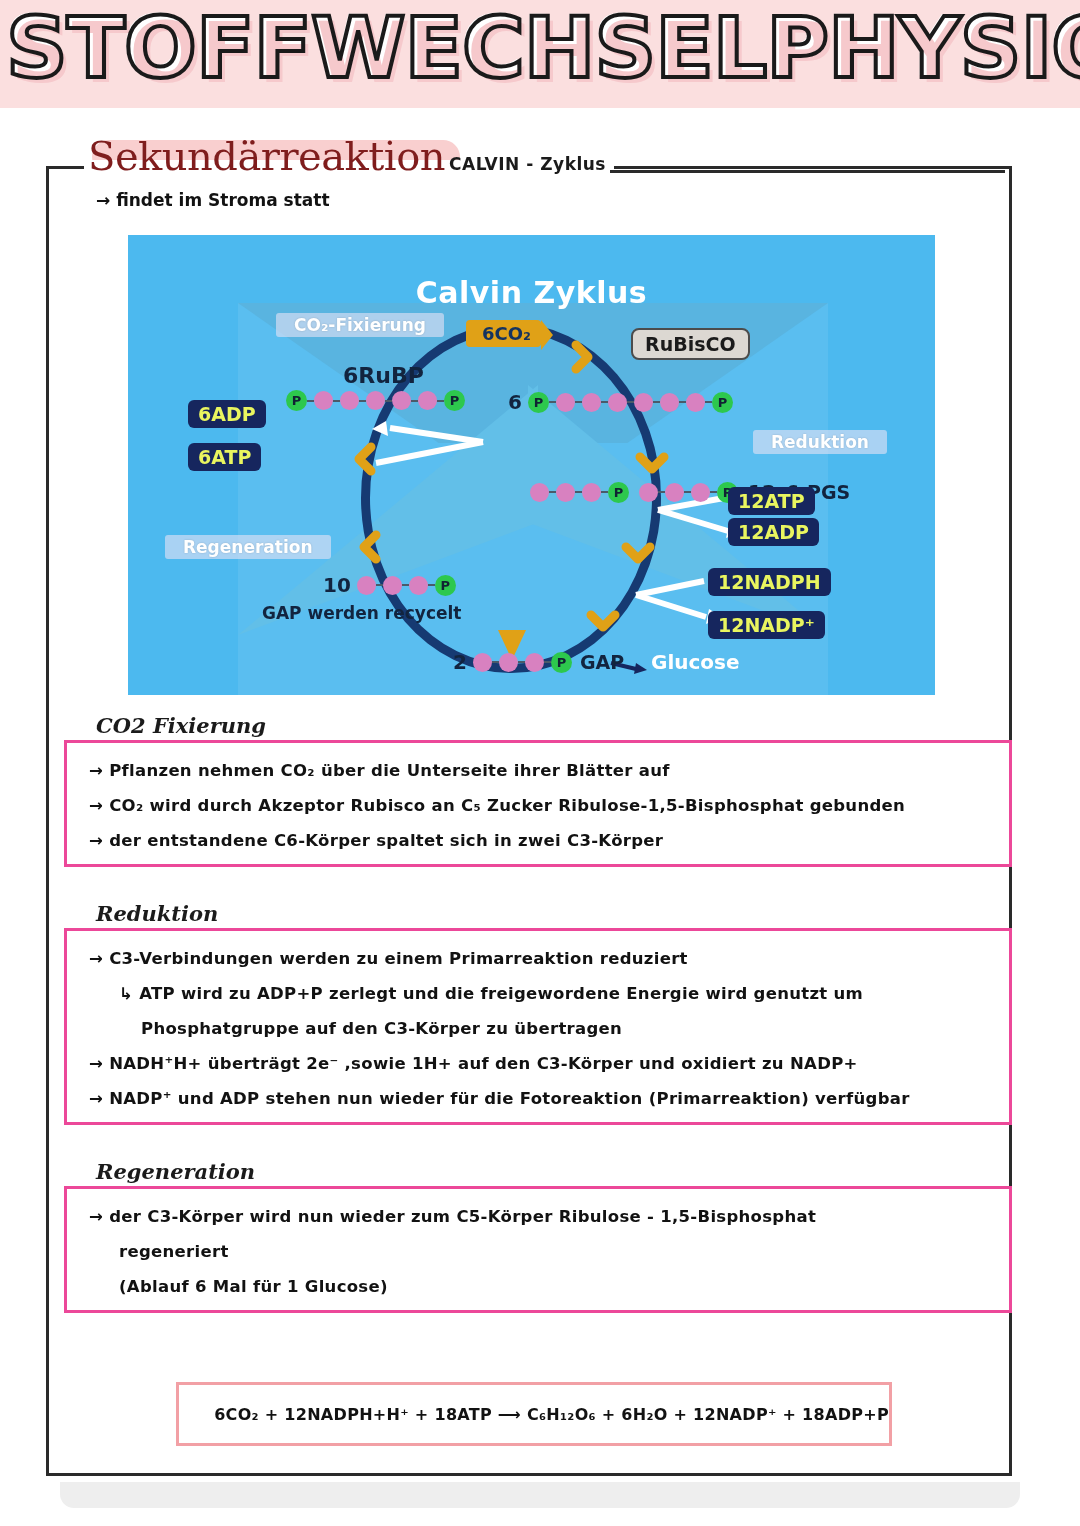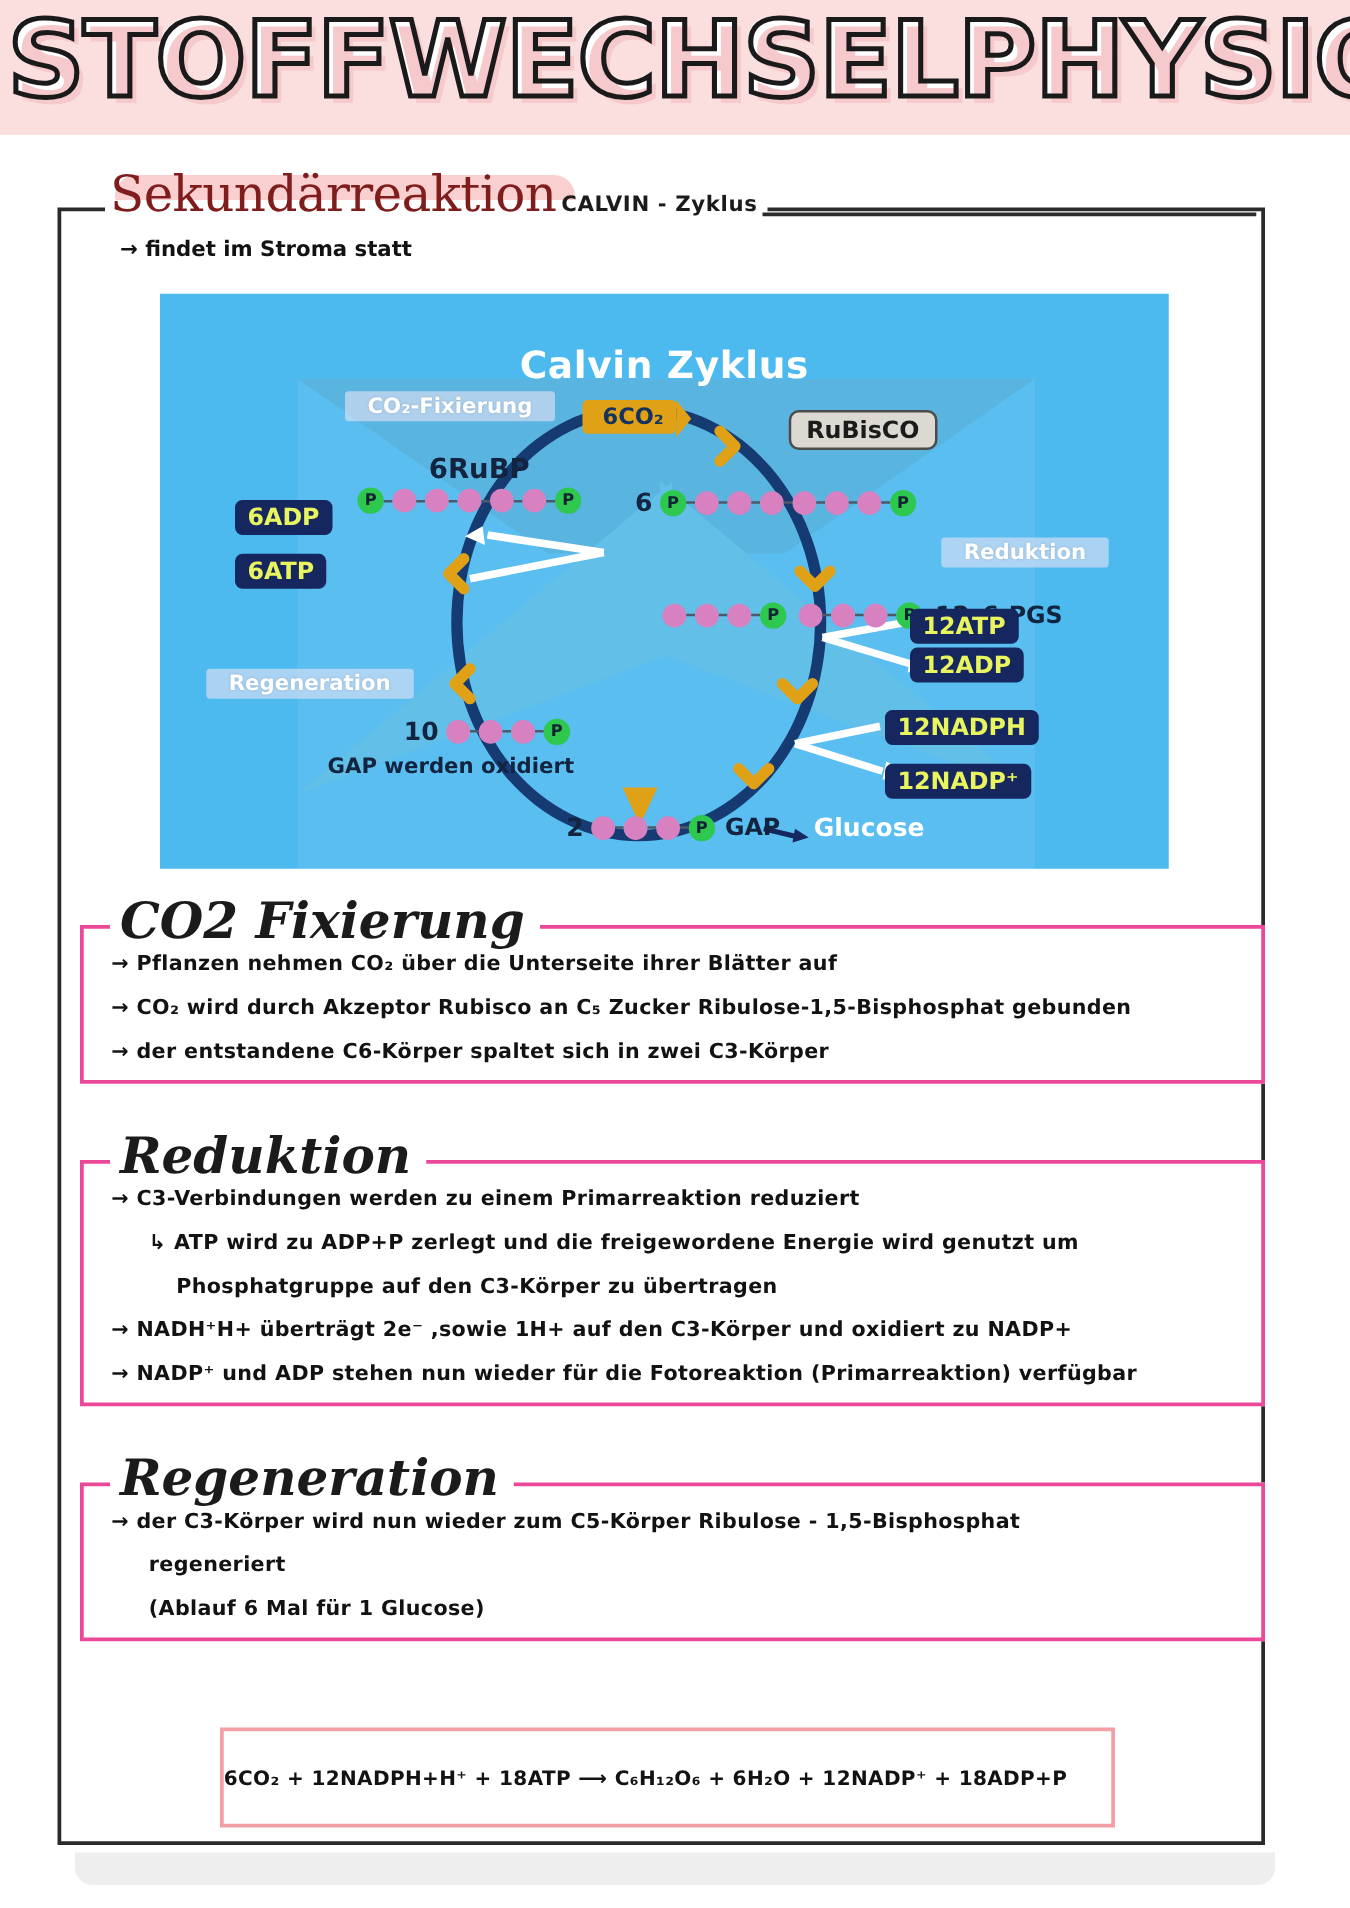--- a/index.html
+++ b/index.html
@@ -158,34 +158,34 @@
   
   .sec{position:absolute;left:64px;width:948px;box-sizing:border-box;}
   .sec-box{
     border:3px solid #ec4899;background:#ffffff;box-sizing:border-box;
     padding:18px 10px 14px 22px;
   }
   .sec-title{
     position:absolute;left:24px;top:-27px;z-index:3;background:#ffffff;
     padding:0 12px 0 8px;
     font-family:"DejaVu Serif",serif;font-style:italic;font-weight:bold;
-    font-size:40px;color:#1b1b1b;white-space:nowrap;
+    font-size:21px;color:#1b1b1b;white-space:nowrap;
   }
   .line{
     font-family:"DejaVu Sans",sans-serif;font-weight:bold;font-size:16.5px;
     color:#121212;letter-spacing:0.3px;margin:0 0 16px 0;white-space:nowrap;
   }
   .line.sub{margin-left:30px;}
   .line.cont{margin-left:52px;}
   .line:last-child{margin-bottom:0;}
 
   .eqbox{
-    position:absolute;left:176px;top:1382px;width:716px;height:80px;
+    position:absolute;left:176px;top:1382px;width:716px;height:64px;
     border:3px solid #f2a0a5;background:#ffffff;box-sizing:border-box;
-    display:flex;align-items:center;justify-content:flex-start;
+    display:flex;align-items:center;justify-content:flex-end;
   }
   .eq{
     font-family:"DejaVu Sans",sans-serif;font-weight:bold;font-size:16px;
     color:#121212;letter-spacing:0.3px;white-space:nowrap;
   }
 </style>
 </head>
 <body>
 
 <div class="banner">
@@ -307,21 +307,21 @@
   <div class="chain" style="left:195px;top:338px;">
     <span class="cnum">10</span>
     <div class="ball"></div>
     <div class="link"></div>
       <div class="ball"></div>
     <div class="link"></div>
       <div class="ball"></div>
     <div class="link"></div>
       <div class="pball">P</div>
   </div>
-  <div class="recyc" style="left:134px;top:368px;">GAP werden oxidiert</div>
+  <div class="recyc" style="left:134px;top:368px;">GAP werden recycelt</div>
 
   <div class="chain" style="left:325px;top:415px;">
     <span class="cnum">2</span>
     <div class="ball"></div>
     <div class="link"></div>
       <div class="ball"></div>
     <div class="link"></div>
       <div class="ball"></div>
     <div class="link"></div>
       <div class="pball">P</div>

